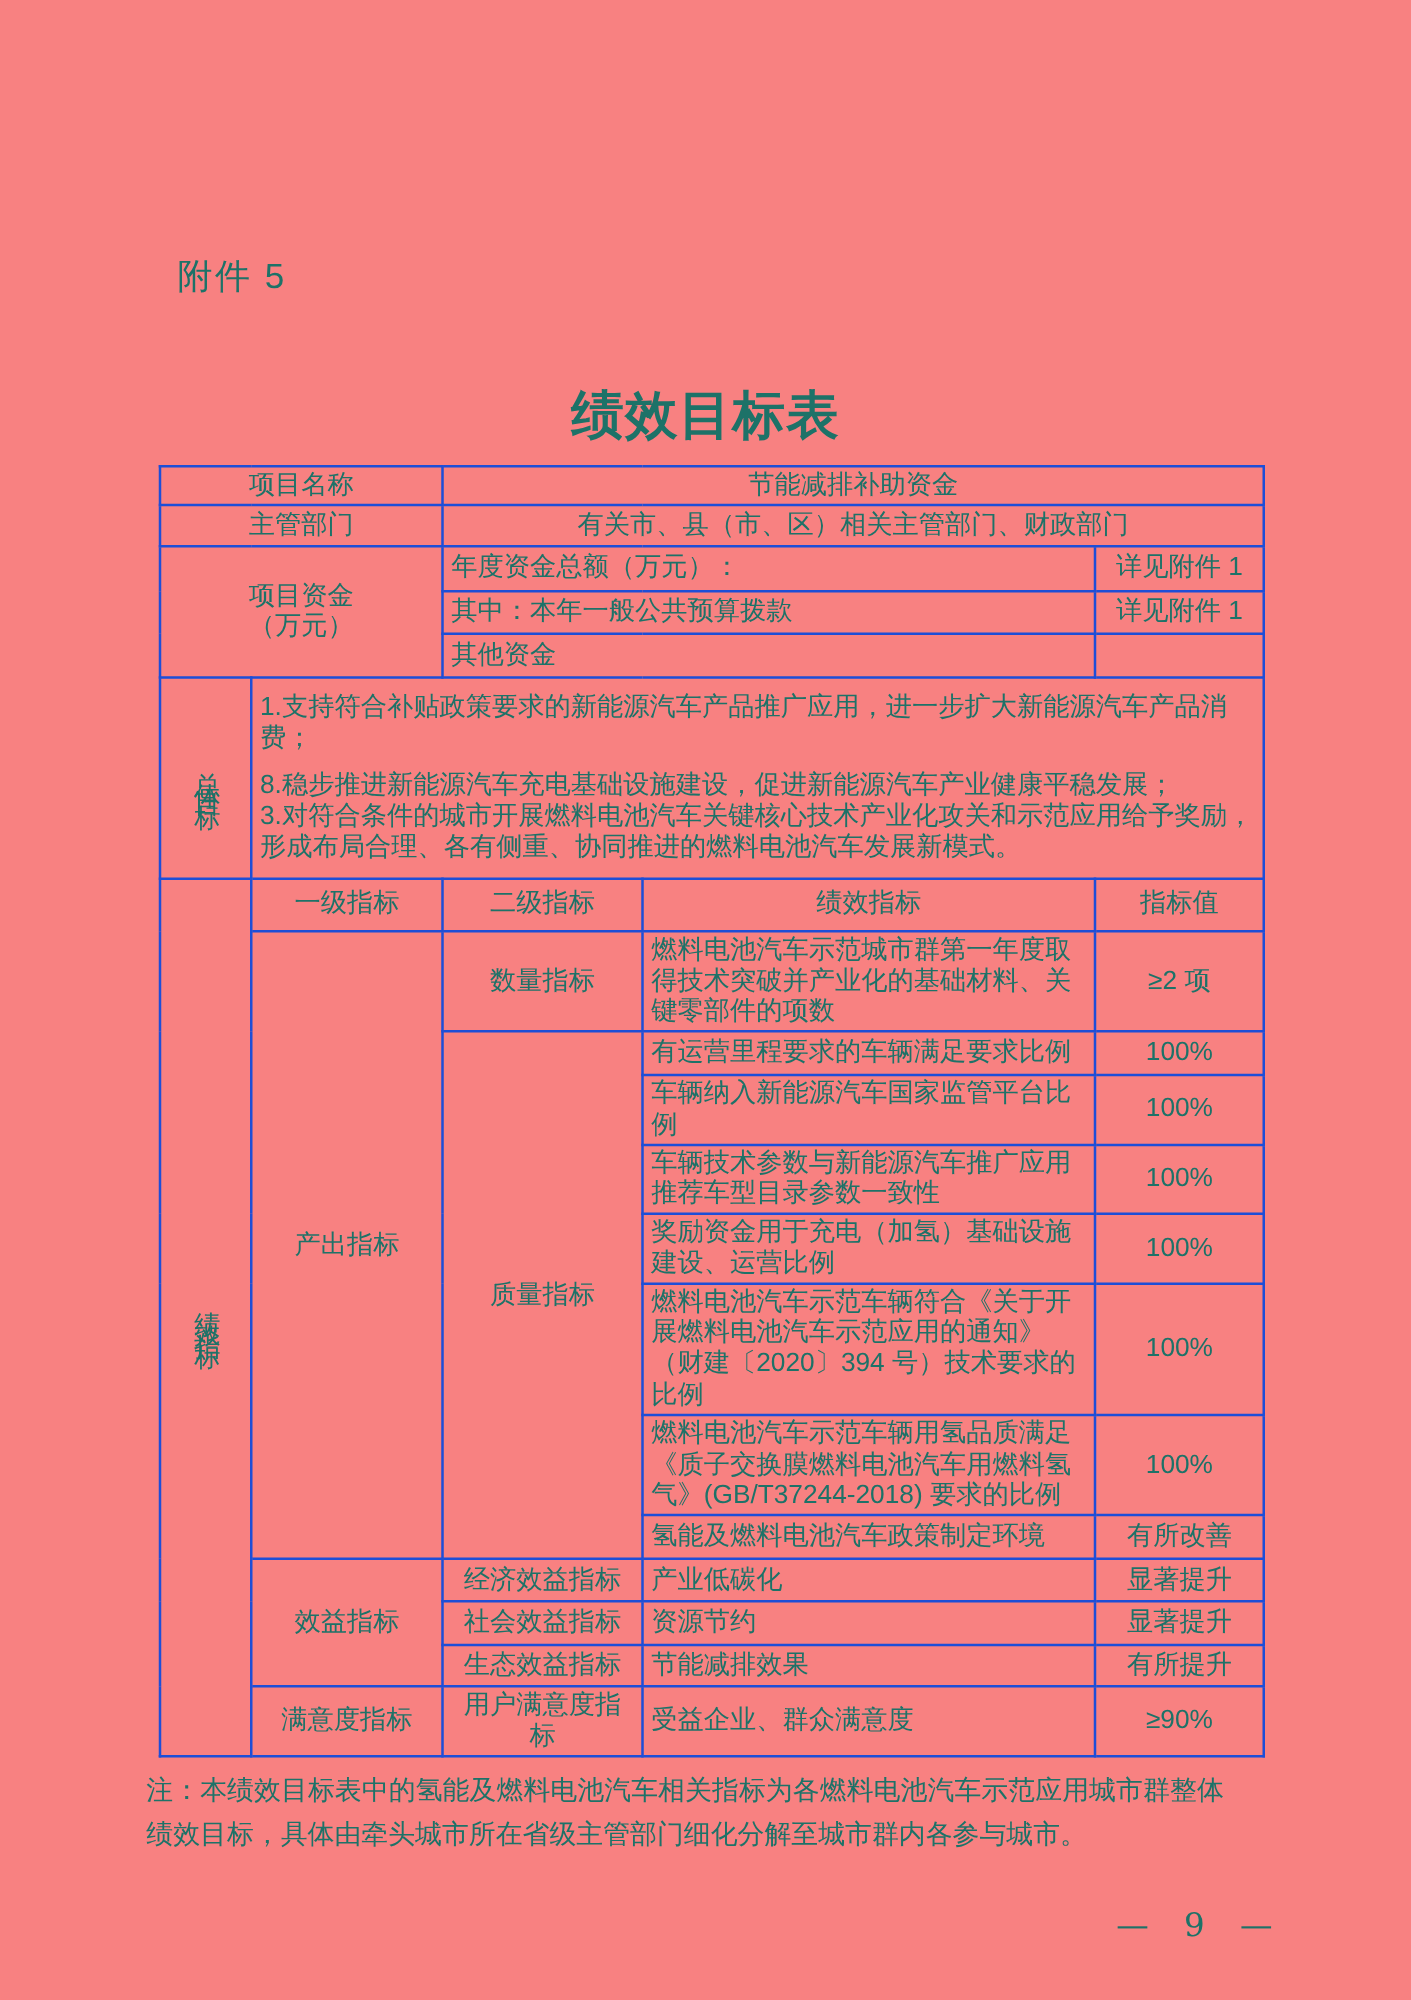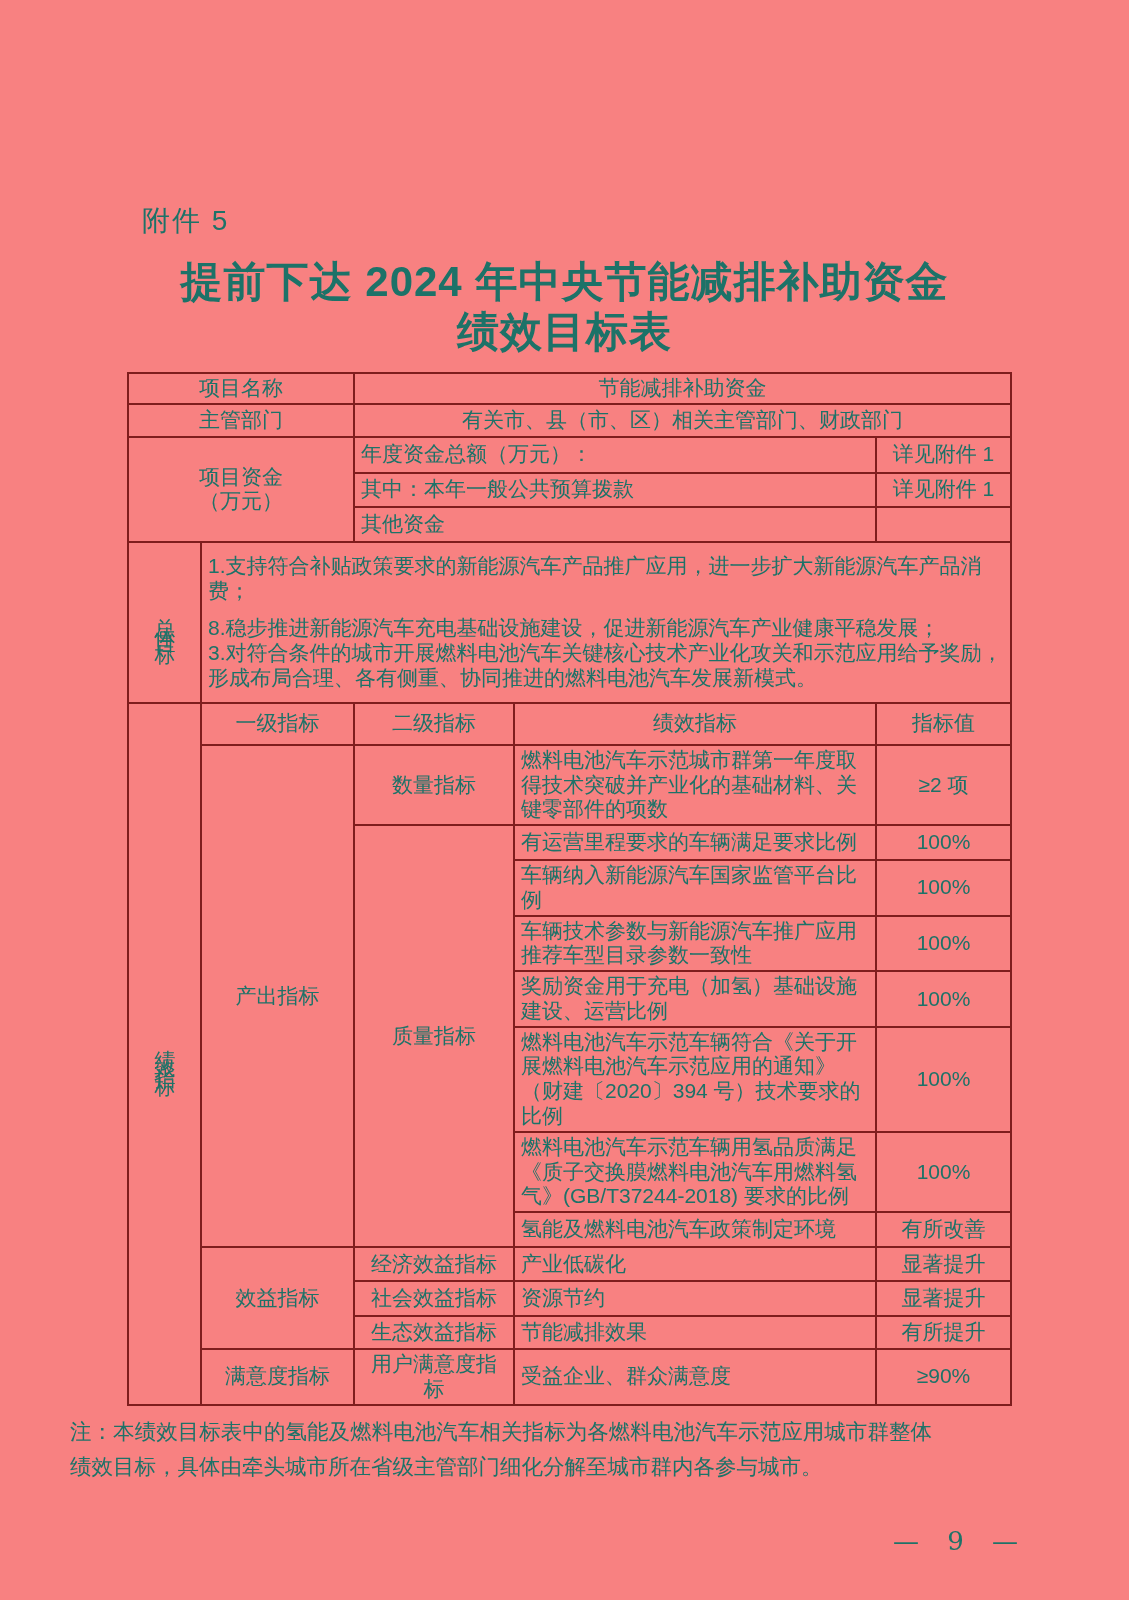--- a/index.html
+++ b/index.html
@@ -23,21 +23,21 @@
     font-weight:bold;
     letter-spacing:1px;
   }
   table.main{
     margin:14px 0 0 127px;
     width:883px;
     border-collapse:collapse;
     table-layout:fixed;
   }
   table.main td{
-    border:2px solid #7f1d1d;
+    border:2px solid #1d4ed8;
     padding:2px 6px;
     font-size:21px;
     line-height:1.18;
     vertical-align:middle;
     overflow:hidden;
     word-break:break-all;
   }
   td.c{text-align:center;}
   td.l{text-align:left;}
   td.pre{white-space:pre-line;}
@@ -51,21 +51,21 @@
   td.goals{padding:6px 10px;margin-left:33px;}
   .goals p{margin:0;}
   .goals p:first-child{margin-bottom:13px;}
   
   tr.h31{height:31px;} tr.h33{height:33px;} tr.h34{height:34px;}
   tr.h35{height:35px;} tr.h36{height:36px;} tr.h42{height:42px;}
   tr.h45{height:45px;} tr.h48{height:48px;padding-left:28px;} tr.h50{height:50px;}
   tr.h67{height:67px;} tr.h78{height:78px;} tr.h85{height:85px;}
   tr.h161{height:161px;}
   .note{
-    margin:9px 0 0 70px;
+    margin:9px 0 0 117px;
     width:862px;
     font-size:21.5px;
     line-height:1.65;
     text-align:justify;
   }
   .page-number{
     margin:40px 0 0 893px;
     font-family:"DejaVu Serif", serif;
     font-size:26px;
     word-spacing:16px;
@@ -73,21 +73,21 @@
   }
 </style>
 </head>
 <body>
 
 <div class="page">
 
   <div class="attachment">附件 5</div>
 
   <div class="doc-title">
-    <span>提前下达 2024 年中央节能减排补助资金</span><br>
+    <br>
     <span>绩效目标表</span>
   </div>
 
   <table class="main">
     <colgroup>
       <col style="width:73px">
         <col style="width:153px">
         <col style="width:160px">
         <col style="width:362px">
         <col style="width:135px">

